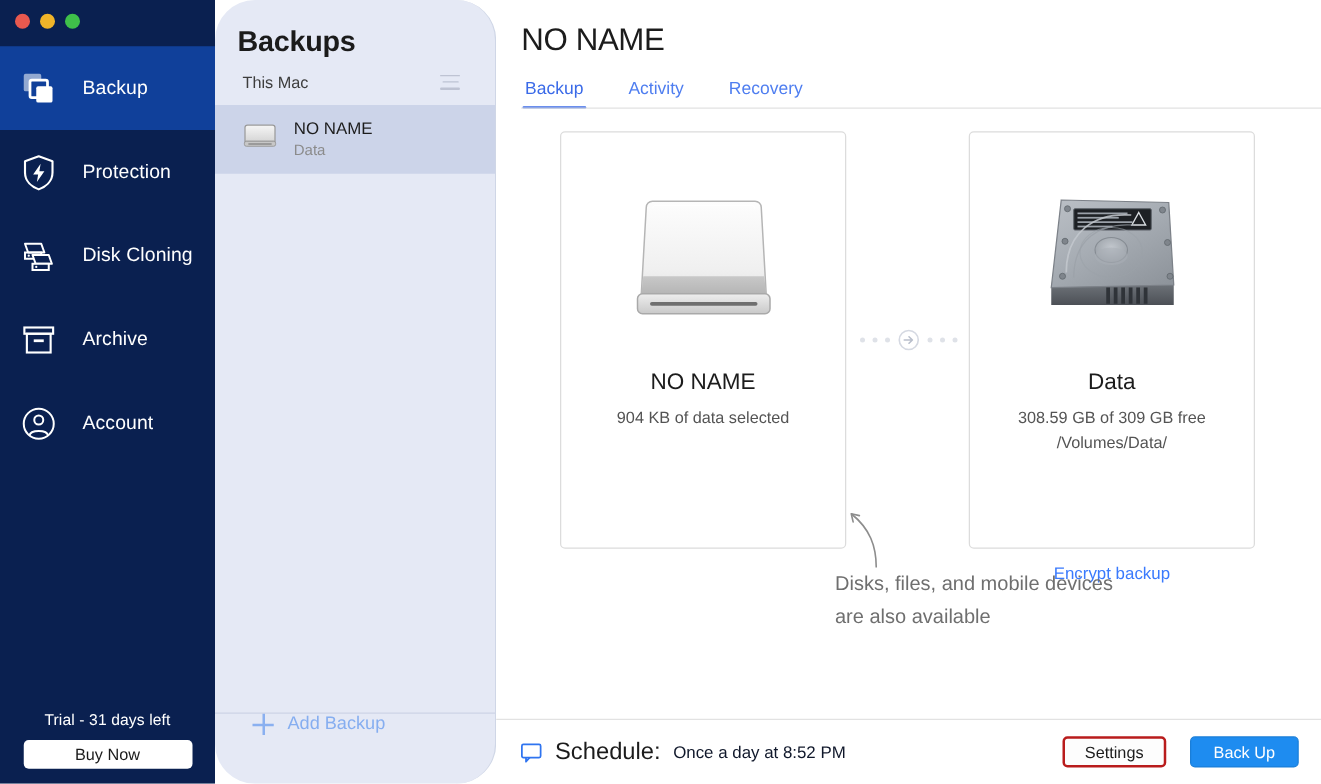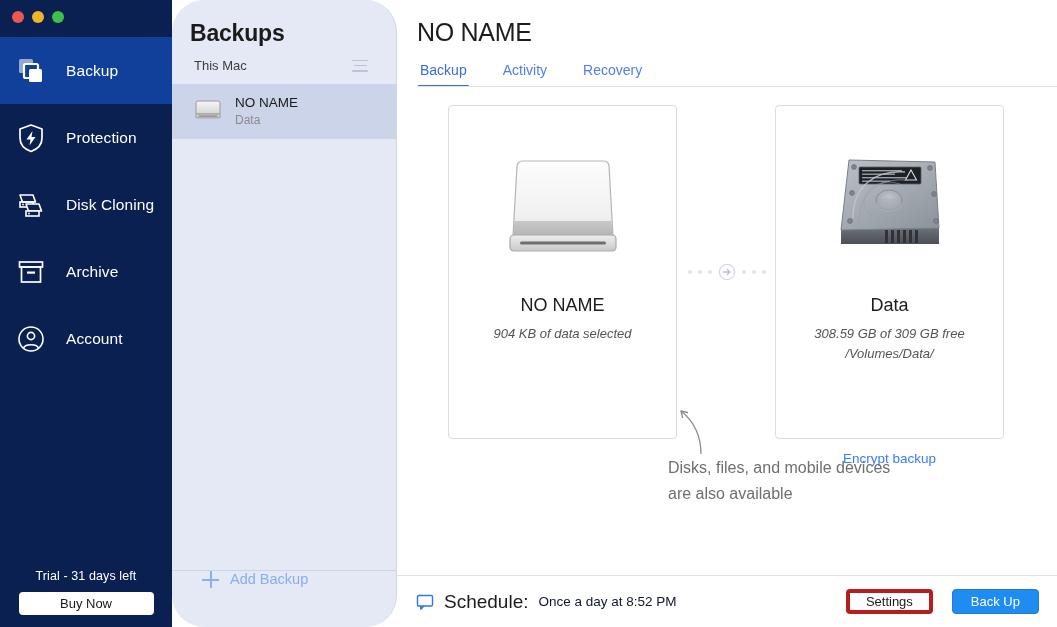--- a/index.html
+++ b/index.html
@@ -227,21 +227,20 @@
     font-size: 18px;
     color: #1c1c1c;
     margin-top: 12px;
   }
   .card-sub {
     font-size: 13px;
     color: #545454;
     margin-top: 8px;
     text-align: center;
     line-height: 1.55;
-    font-style: italic;
   }
 
   .connector {
     position: absolute;
     left: 287px; top: 176px;
     width: 85px; height: 18px;
     display: flex;
     align-items: center;
     justify-content: center;
     gap: 6px;
@@ -289,21 +288,21 @@
   .btn {
     font-family: "Liberation Sans", sans-serif;
     font-size: 13px;
     border-radius: 4px;
     cursor: default;
     height: 25px;
     padding: 0 16px;
   }
   .btn-settings {
     background: #fdfdfd;
-    border: 4px solid #b91c1c;
+    border: 2px solid #b91c1c;
     color: #1c1c1c;
   }
   .btn-backup {
     background: #1e8cf0;
     border: 1px solid #1a7ed8;
     color: #ffffff;
     margin-left: 9px;
     padding: 0 18px;
   }
 </style>

